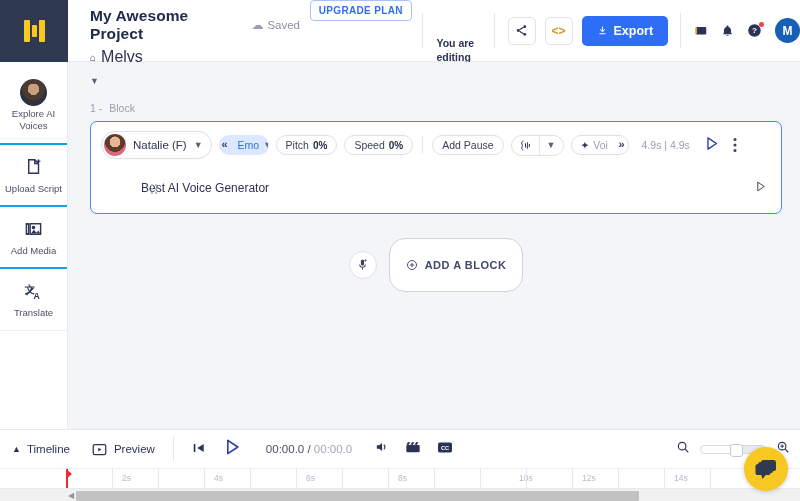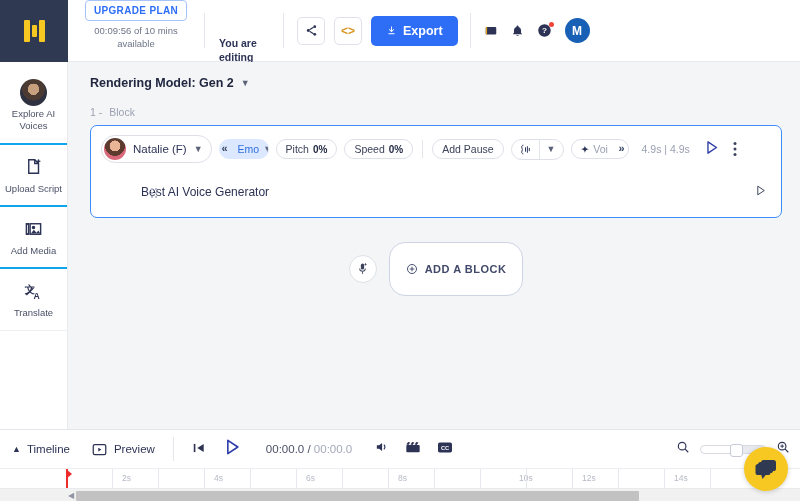--- a/index.html
+++ b/index.html
@@ -128,27 +128,36 @@
   <div class="topbar">
 
     <div class="logo-box">
       <div class="logo-mark">
         <i class="lb1"></i>
           <i class="lb2"></i>
           <i class="lb3"></i>
       </div>
     </div>
 
+    <div class="proj">
+      <div class="proj-row">
+        <div class="proj-title">My Awesome Project</div>
+        <div class="saved">
+          <span class="cloud-ic">☁</span>
+          <span>Saved</span>
+        </div>
+      </div>
+      <div class="home-row">
+        <span class="home-ic">⌂</span>
+        <span>Melvs</span>
+      </div>
+    </div>
 
     <div class="upgrade-wrap">
       <div class="upgrade-btn">UPGRADE PLAN</div>
-      <div class="quota">
-        <span>00:09:56 of 10 mins</span><br>
-        <span>available</span>
-      </div>
     </div>
 
     <div class="vsep"></div>
 
     <div class="editing">
       <span>You are editing</span>
     </div>
 
     <div class="vsep"></div>
 
@@ -244,21 +253,20 @@
             <path d="M3 16.5l9-9" stroke="#2c3355" stroke-width="1.6"></path>
           </svg>
         </div>
         <div class="side-label">Translate</div>
       </div>
     </div>
 
     <div class="canvas">
 
       <div class="render-model">
-        <span>Rendering Model: Gen 2</span>
         <span class="chev">▼</span>
       </div>
 
       <div class="blk-label">
         <span>1 -</span>
         <span>Block</span>
       </div>
 
       <div class="block">
 

